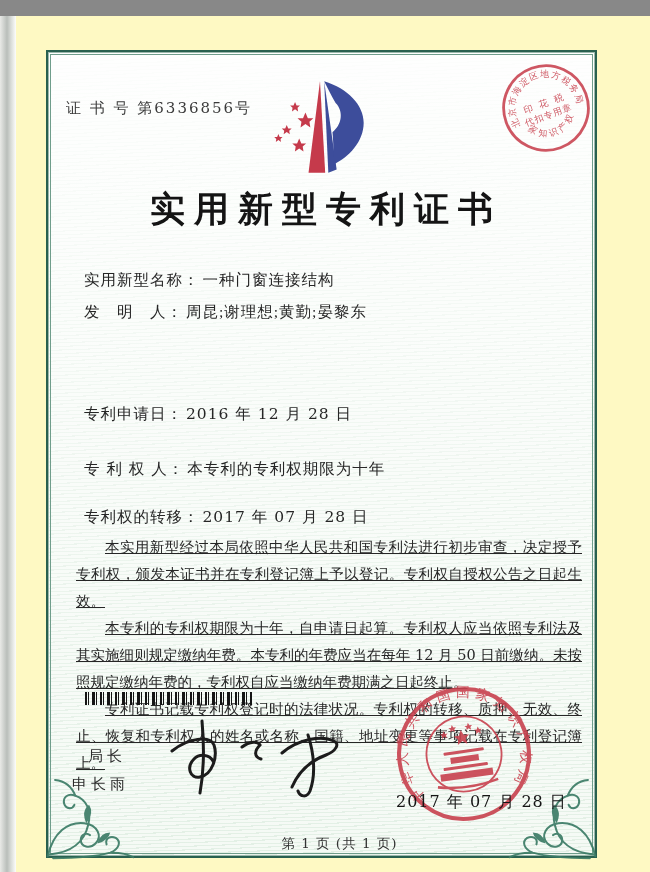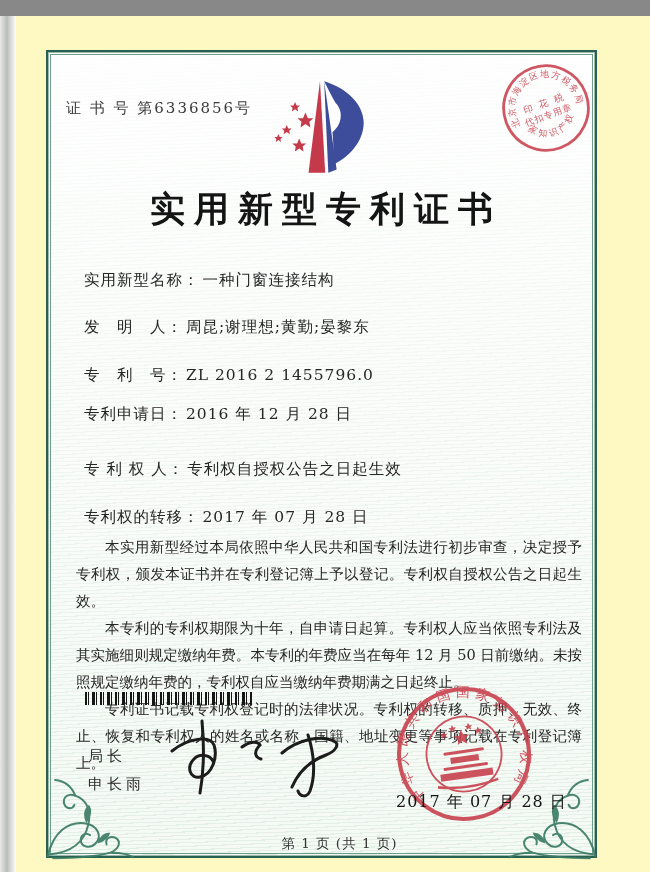--- a/index.html
+++ b/index.html
@@ -39,37 +39,37 @@
     left:46px; top:170px; width:551px; text-align:center;
     font-size:35px; font-weight:bold; letter-spacing:9px; color:#141414;
     text-indent:9px; white-space:nowrap;
   }
   .logo { left:260px; top:60px; width:120px; height:104px; }
   .tax-stamp { left:499px; top:45px; width:94px; height:94px; }
 
   .field-row { left:84px; width:480px; font-size:15.5px; color:#262626; white-space:nowrap; }
   .field-label { letter-spacing:1px; }
   .field-value { margin-left:3px; letter-spacing:1px; }
-  .r0 { top:254px; } .r1 { top:301px; } .r2 { top:349px; }
+  .r0 { top:254px; } .r1 { top:286px;font-family:Liberation Serif, serif; } .r2 { top:349px; }
   .r3 { top:388px; } .r4 { top:443px; } .r5 { top:491px; }
 
   .body-text { left:76px; top:518px; width:506px; font-size:14.5px; line-height:1.86;
     text-align:justify; color:#262626; }
-  .body-text p { text-indent:2em; margin:0; }
+  .body-text p { text-indent:2em; margin:0;text-decoration:underline; }
 
   .barcode { left:85px; top:676px; width:168px; height:13px;
     background:repeating-linear-gradient(90deg,
       #151515 0 2px, transparent 2px 3px,
       #151515 3px 4px, transparent 4px 7px,
       #151515 7px 10px, transparent 10px 11px,
       #151515 11px 12px, transparent 12px 15px);
   }
   .signer { font-family:Liberation Mono, monospace; font-size:15px; color:#2a2a2a; letter-spacing:4px; }
   .signer-title { left:88px; top:731px; }
-  .signer-name  { left:88px; top:759px; }
+  .signer-name  { left:72px; top:759px; }
   .signature { left:158px; top:697px; width:196px; height:86px; }
 
   .authority-stamp { left:393px; top:667px; width:142px; height:142px; }
   .issue-date { left:396px; top:776px; font-size:16px; color:#151515; letter-spacing:1px; white-space:nowrap; }
 
   .footer { left:64px; top:819px; width:551px; text-align:center; font-size:13.5px; color:#333; letter-spacing:1px; }
 </style>
 </head>
 <body>
 
@@ -145,28 +145,25 @@
   </svg>
 
   <div class="abs title">实用新型专利证书</div>
 
   <div class="abs field-row r0">
     <span class="field-label">实用新型名称：</span><span class="field-value">一种门窗连接结构</span>
   </div>
   <div class="abs field-row r1">
     <span class="field-label">发　明　人：</span><span class="field-value">周昆;谢理想;黄勤;晏黎东</span>
   </div>
-  <div class="abs field-row r2">
-    <span class="field-label">专　利　号：</span><span class="field-value">ZL 2016 2 1455796.0</span>
-  </div>
   <div class="abs field-row r3">
     <span class="field-label">专利申请日：</span><span class="field-value">2016 年 12 月 28 日</span>
   </div>
   <div class="abs field-row r4">
-    <span class="field-label">专 利 权 人：</span><span class="field-value">专利权自授权公告之日起生效</span>
+    <span class="field-label">专 利 权 人：</span><span class="field-value">本专利的专利权期限为十年</span>
   </div>
   <div class="abs field-row r5">
     <span class="field-label">专利权的转移：</span><span class="field-value">2017 年 07 月 28 日</span>
   </div>
 
   <div class="abs body-text">
     <p>本实用新型经过本局依照中华人民共和国专利法进行初步审查，决定授予专利权，颁发本证书并在专利登记簿上予以登记。专利权自授权公告之日起生效。</p>
     <p>本专利的专利权期限为十年，自申请日起算。专利权人应当依照专利法及其实施细则规定缴纳年费。本专利的年费应当在每年 12 月 50 日前缴纳。未按照规定缴纳年费的，专利权自应当缴纳年费期满之日起终止。</p>
     <p>专利证书记载专利权登记时的法律状况。专利权的转移、质押、无效、终止、恢复和专利权人的姓名或名称、国籍、地址变更等事项记载在专利登记簿上。</p>
   </div>

